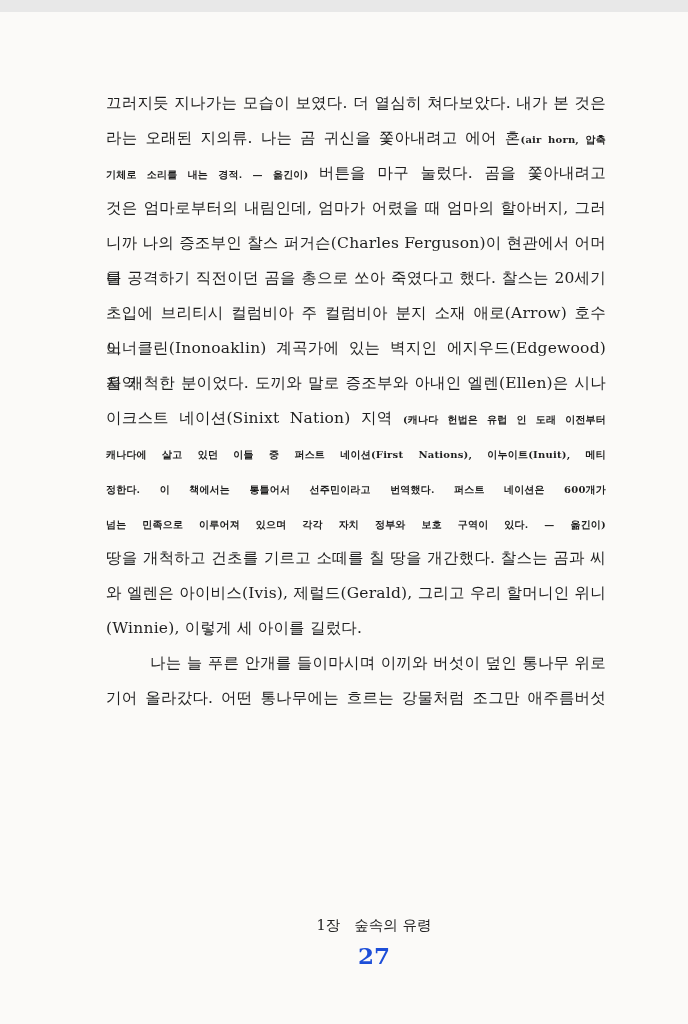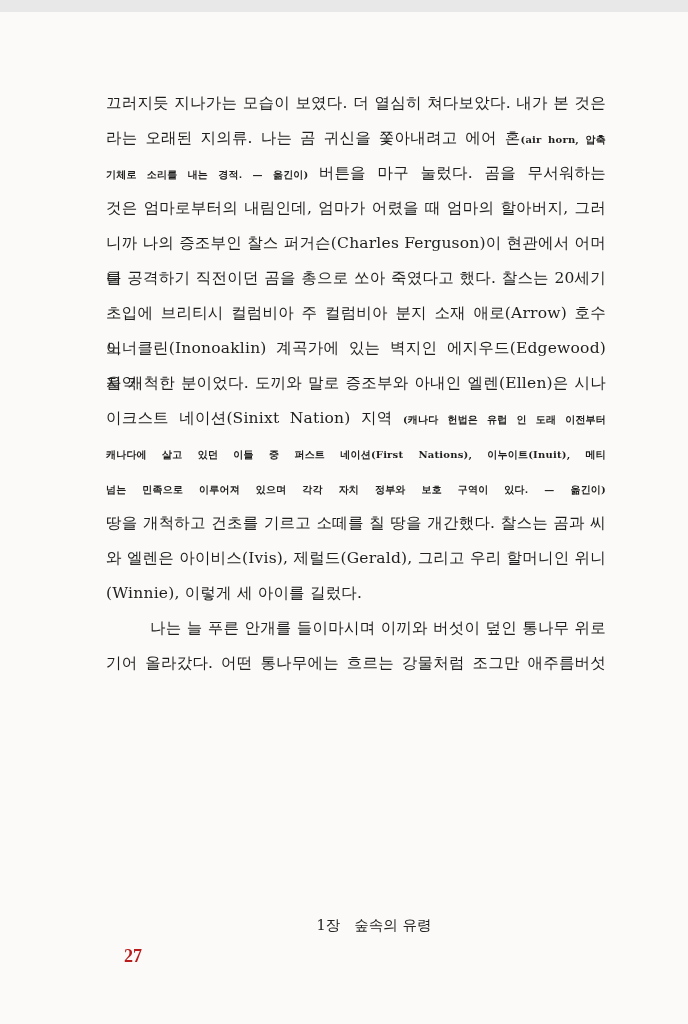--- a/index.html
+++ b/index.html
@@ -41,56 +41,56 @@
   .seg.note {
     font-size: 10px;
     font-weight: bold;
   }
   .footer {
     position: absolute;
     left: 106px;
     top: 903px;
     width: 500px;
     transform: translateX(18px);
-    text-align: left;
+    text-align: center;
   }
   .running-title {
     display: flex;
     justify-content: center;
     gap: 14px;
     font-size: 14.5px;
     line-height: 20px;
     color: #222;
   }
   .page-number {
     margin-top: 10px;
-    font-size: 18px;
+    font-size: 23px;
     font-weight: bold;
     line-height: 22px;
-    color: #b91c1c;
-    font-family: Liberation Serif, serif;
+    color: #1d4ed8;
   }
 </style>
 </head>
 <body>
 
 <div class="page">
 
   <div class="text-block">
       <div class="line"><span class="seg body">끄러지듯 지나가는 모습이 보였다. 더 열심히 쳐다보았다. 내가 본 것은</span></div>
       <div class="line"><span class="seg body">라는 오래된 지의류. 나는 곰 귀신을 쫓아내려고 에어 혼</span><span class="seg note">(air horn, 압축</span></div>
-      <div class="line"><span class="seg note">기체로 소리를 내는 경적. — 옮긴이) </span><span class="seg body">버튼을 마구 눌렀다. 곰을 무서워하는</span></div>
+      <div class="line"><span class="seg note">기체로 소리를 내는 경적. — 옮긴이) </span><span class="seg body">버튼을 마구 눌렀다. 곰을 쫓아내려고</span></div>
       <div class="line"><span class="seg body">것은 엄마로부터의 내림인데, 엄마가 어렸을 때 엄마의 할아버지, 그러</span></div>
       <div class="line"><span class="seg body">니까 나의 증조부인 찰스 퍼거슨(Charles Ferguson)이 현관에서 어머니</span></div>
       <div class="line"><span class="seg body">를 공격하기 직전이던 곰을 총으로 쏘아 죽였다고 했다. 찰스는 20세기</span></div>
       <div class="line"><span class="seg body">초입에 브리티시 컬럼비아 주 컬럼비아 분지 소재 애로(Arrow) 호수 이</span></div>
       <div class="line"><span class="seg body">노너클린(Inonoaklin) 계곡가에 있는 벽지인 에지우드(Edgewood) 지역</span></div>
       <div class="line"><span class="seg body">을 개척한 분이었다. 도끼와 말로 증조부와 아내인 엘렌(Ellen)은 시나</span></div>
       <div class="line"><span class="seg body">이크스트 네이션(Sinixt Nation) 지역 </span><span class="seg note">(캐나다 헌법은 유럽 인 도래 이전부터</span></div>
       <div class="line"><span class="seg note">캐나다에 살고 있던 이들 중 퍼스트 네이션(First Nations), 이누이트(Inuit), 메티</span></div>
+      <div class="line"><span class="seg note">정한다. 이 책에서는 통틀어서 선주민이라고 번역했다. 퍼스트 네이션은 600개가</span></div>
       <div class="line"><span class="seg note">넘는 민족으로 이루어져 있으며 각각 자치 정부와 보호 구역이 있다. — 옮긴이)</span></div>
       <div class="line"><span class="seg body">땅을 개척하고 건초를 기르고 소떼를 칠 땅을 개간했다. 찰스는 곰과 씨</span></div>
       <div class="line"><span class="seg body">와 엘렌은 아이비스(Ivis), 제럴드(Gerald), 그리고 우리 할머니인 위니</span></div>
       <div class="line para-end"><span class="seg body">(Winnie), 이렇게 세 아이를 길렀다.</span></div>
       <div class="line indent"><span class="seg body">나는 늘 푸른 안개를 들이마시며 이끼와 버섯이 덮인 통나무 위로</span></div>
       <div class="line"><span class="seg body">기어 올라갔다. 어떤 통나무에는 흐르는 강물처럼 조그만 애주름버섯</span></div>
     </div>
 
   <div class="footer">
     <div class="running-title">

